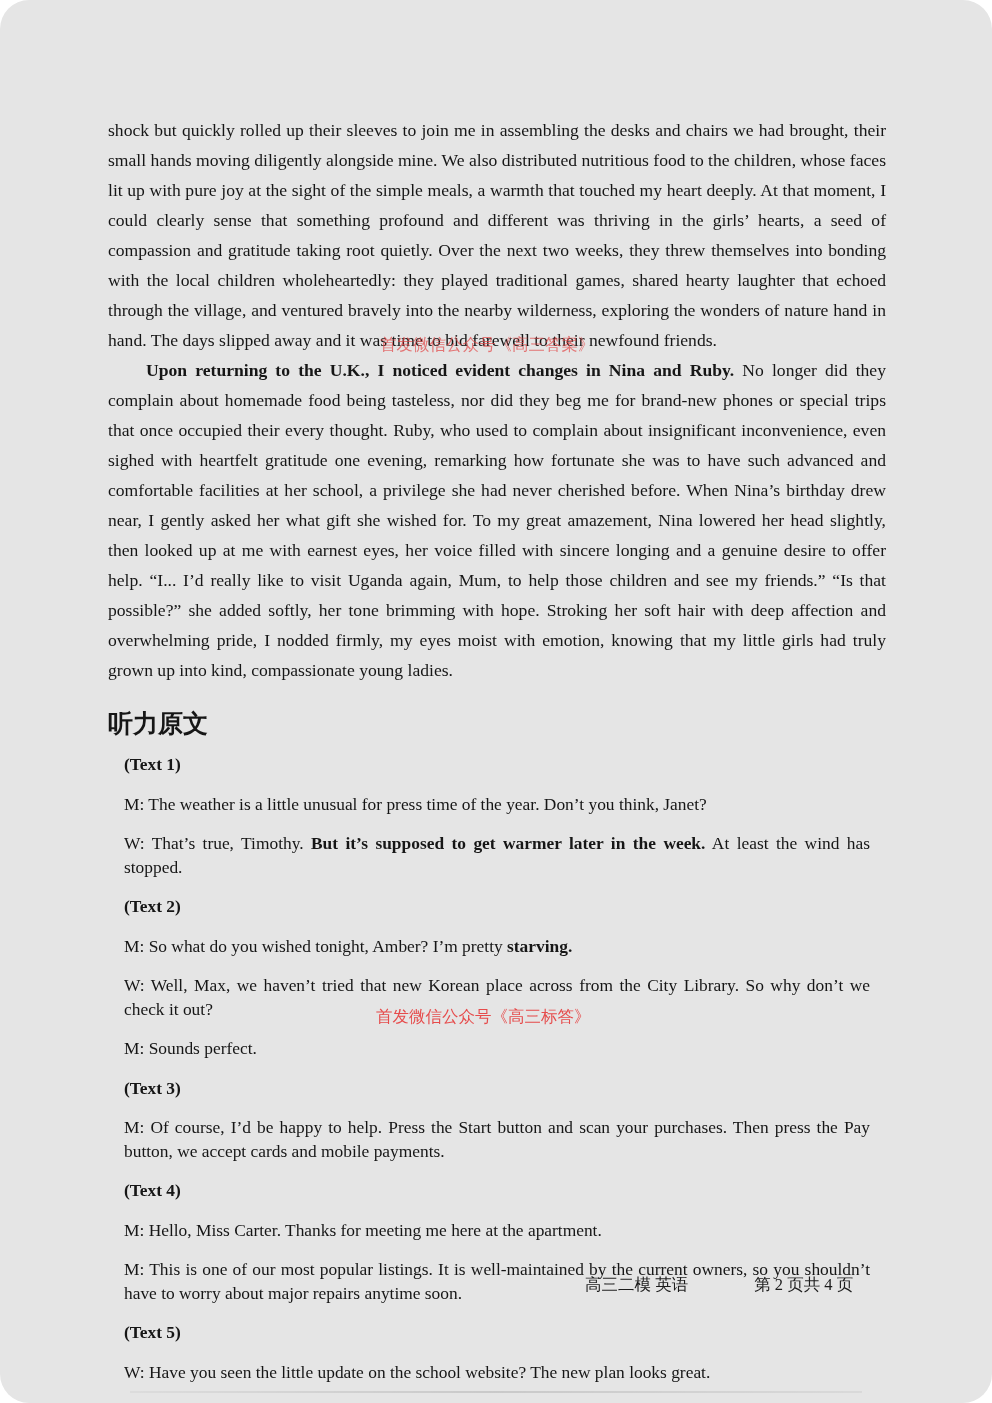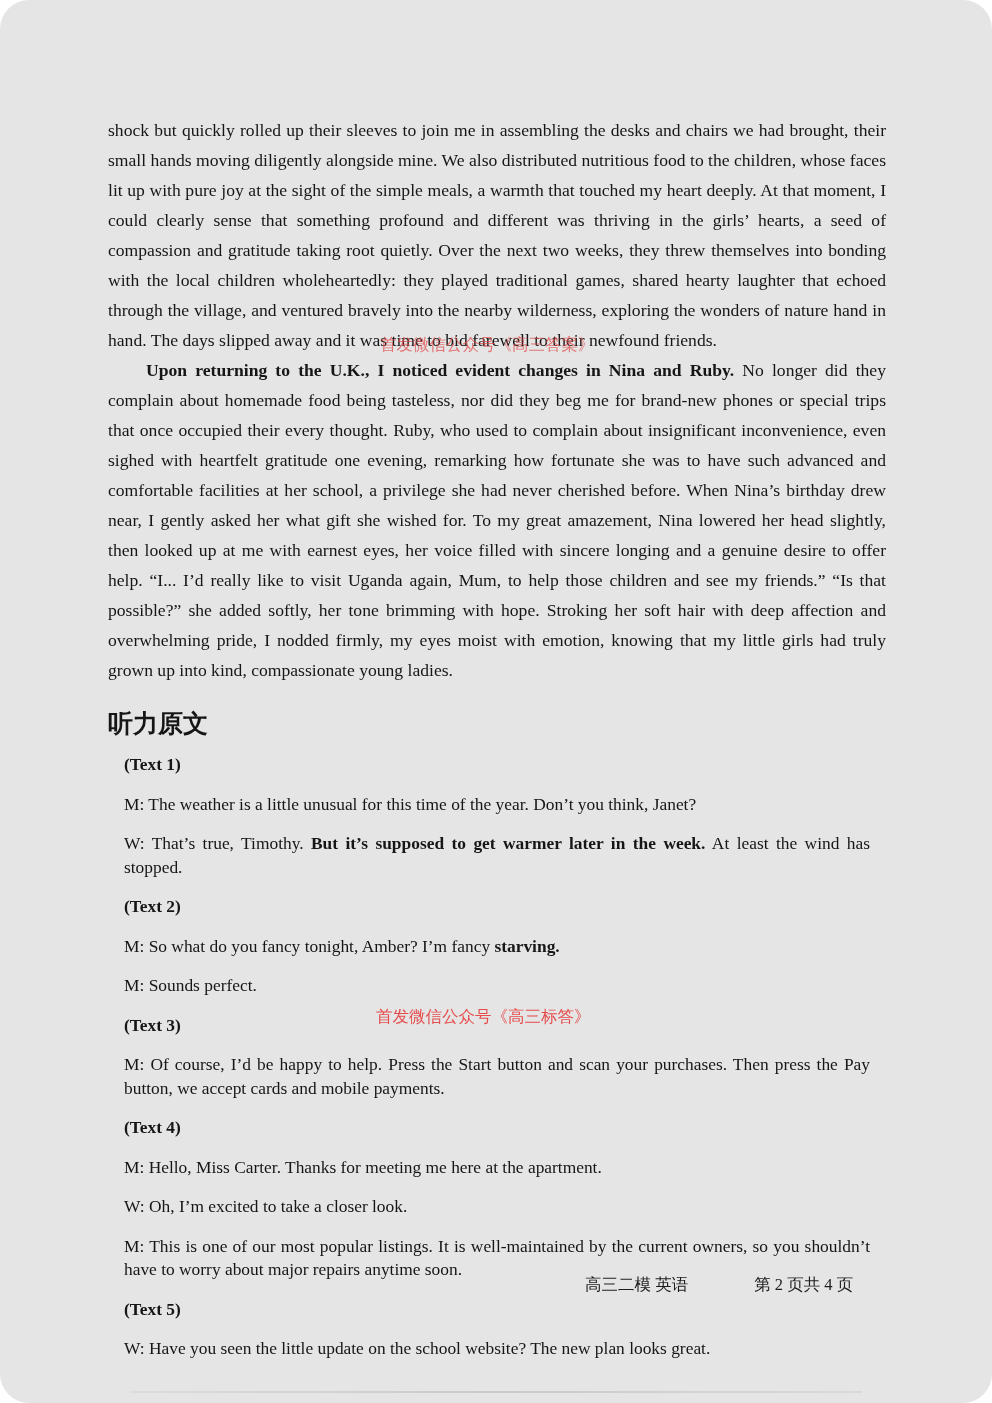--- a/index.html
+++ b/index.html
@@ -77,30 +77,30 @@
 
     <div class="reading">
       <p><span>shock but quickly rolled up their sleeves to join me in assembling the desks and chairs we had brought, their small hands moving diligently alongside mine. We also distributed nutritious food to the children, whose faces lit up with pure joy at the sight of the simple meals, a warmth that touched my heart deeply. At that moment, I could clearly sense that something profound and different was thriving in the girls’ hearts, a seed of compassion and gratitude taking root quietly. Over the next two weeks, they threw themselves into bonding with the local children wholeheartedly: they played traditional games, shared hearty laughter that echoed through the village, and ventured bravely into the nearby wilderness, exploring the wonders of nature hand in hand. The days slipped away and it was time to bid farewell to their newfound friends.</span></p>
       <p class="indent"><b>Upon returning to the U.K., I noticed evident changes in Nina and Ruby.</b><span> No longer did they complain about homemade food being tasteless, nor did they beg me for brand-new phones or special trips that once occupied their every thought. Ruby, who used to complain about insignificant inconvenience, even sighed with heartfelt gratitude one evening, remarking how fortunate she was to have such advanced and comfortable facilities at her school, a privilege she had never cherished before. When Nina’s birthday drew near, I gently asked her what gift she wished for. To my great amazement, Nina lowered her head slightly, then looked up at me with earnest eyes, her voice filled with sincere longing and a genuine desire to offer help. “I... I’d really like to visit Uganda again, Mum, to help those children and see my friends.” “Is that possible?” she added softly, her tone brimming with hope. Stroking her soft hair with deep affection and overwhelming pride, I nodded firmly, my eyes moist with emotion, knowing that my little girls had truly grown up into kind, compassionate young ladies.</span></p>
     </div>
 
     <h2 class="listening-heading">听力原文</h2>
 
     <div class="transcripts">
         <p class="text-label">(Text 1)</p>
-        <p class="transcript-line"><span>M: The weather is a little unusual for this time of the year. Don’t you think, Janet?</span></p>
+        <p class="transcript-line"><span>M: The weather is a little unusual for press time of the year. Don’t you think, Janet?</span></p>
         <p class="transcript-line"><span>W: That’s true, Timothy. </span><b>But it’s supposed to get warmer later in the week.</b><span> At least the wind has stopped.</span></p>
         <p class="text-label">(Text 2)</p>
-        <p class="transcript-line"><span>M: So what do you fancy tonight, Amber? I’m fancy </span><b>starving.</b></p>
+        <p class="transcript-line"><span>M: So what do you wished tonight, Amber? I’m pretty </span><b>starving.</b></p>
+        <p class="transcript-line"><span>W: Well, Max, we haven’t tried that new Korean place across from the City Library. So why don’t we check it out?</span></p>
         <p class="transcript-line"><span>M: Sounds perfect.</span></p>
         <p class="text-label">(Text 3)</p>
         <p class="transcript-line"><span>M: Of course, I’d be happy to help. Press the Start button and scan your purchases. Then press the Pay button, we accept cards and mobile payments.</span></p>
         <p class="text-label">(Text 4)</p>
         <p class="transcript-line"><span>M: Hello, Miss Carter. Thanks for meeting me here at the apartment.</span></p>
-        <p class="transcript-line"><span>W: Oh, I’m excited to take a closer look.</span></p>
         <p class="transcript-line"><span>M: This is one of our most popular listings. It is well-maintained by the current owners, so you shouldn’t have to worry about major repairs anytime soon.</span></p>
         <p class="text-label">(Text 5)</p>
         <p class="transcript-line"><span>W: Have you seen the little update on the school website? The new plan looks great.</span></p>
       </div>
 
   </div>
 
   <div class="watermark wm1">首发微信公众号《高三答案》</div>
 
   <div class="watermark wm2">首发微信公众号《高三标答》</div>

